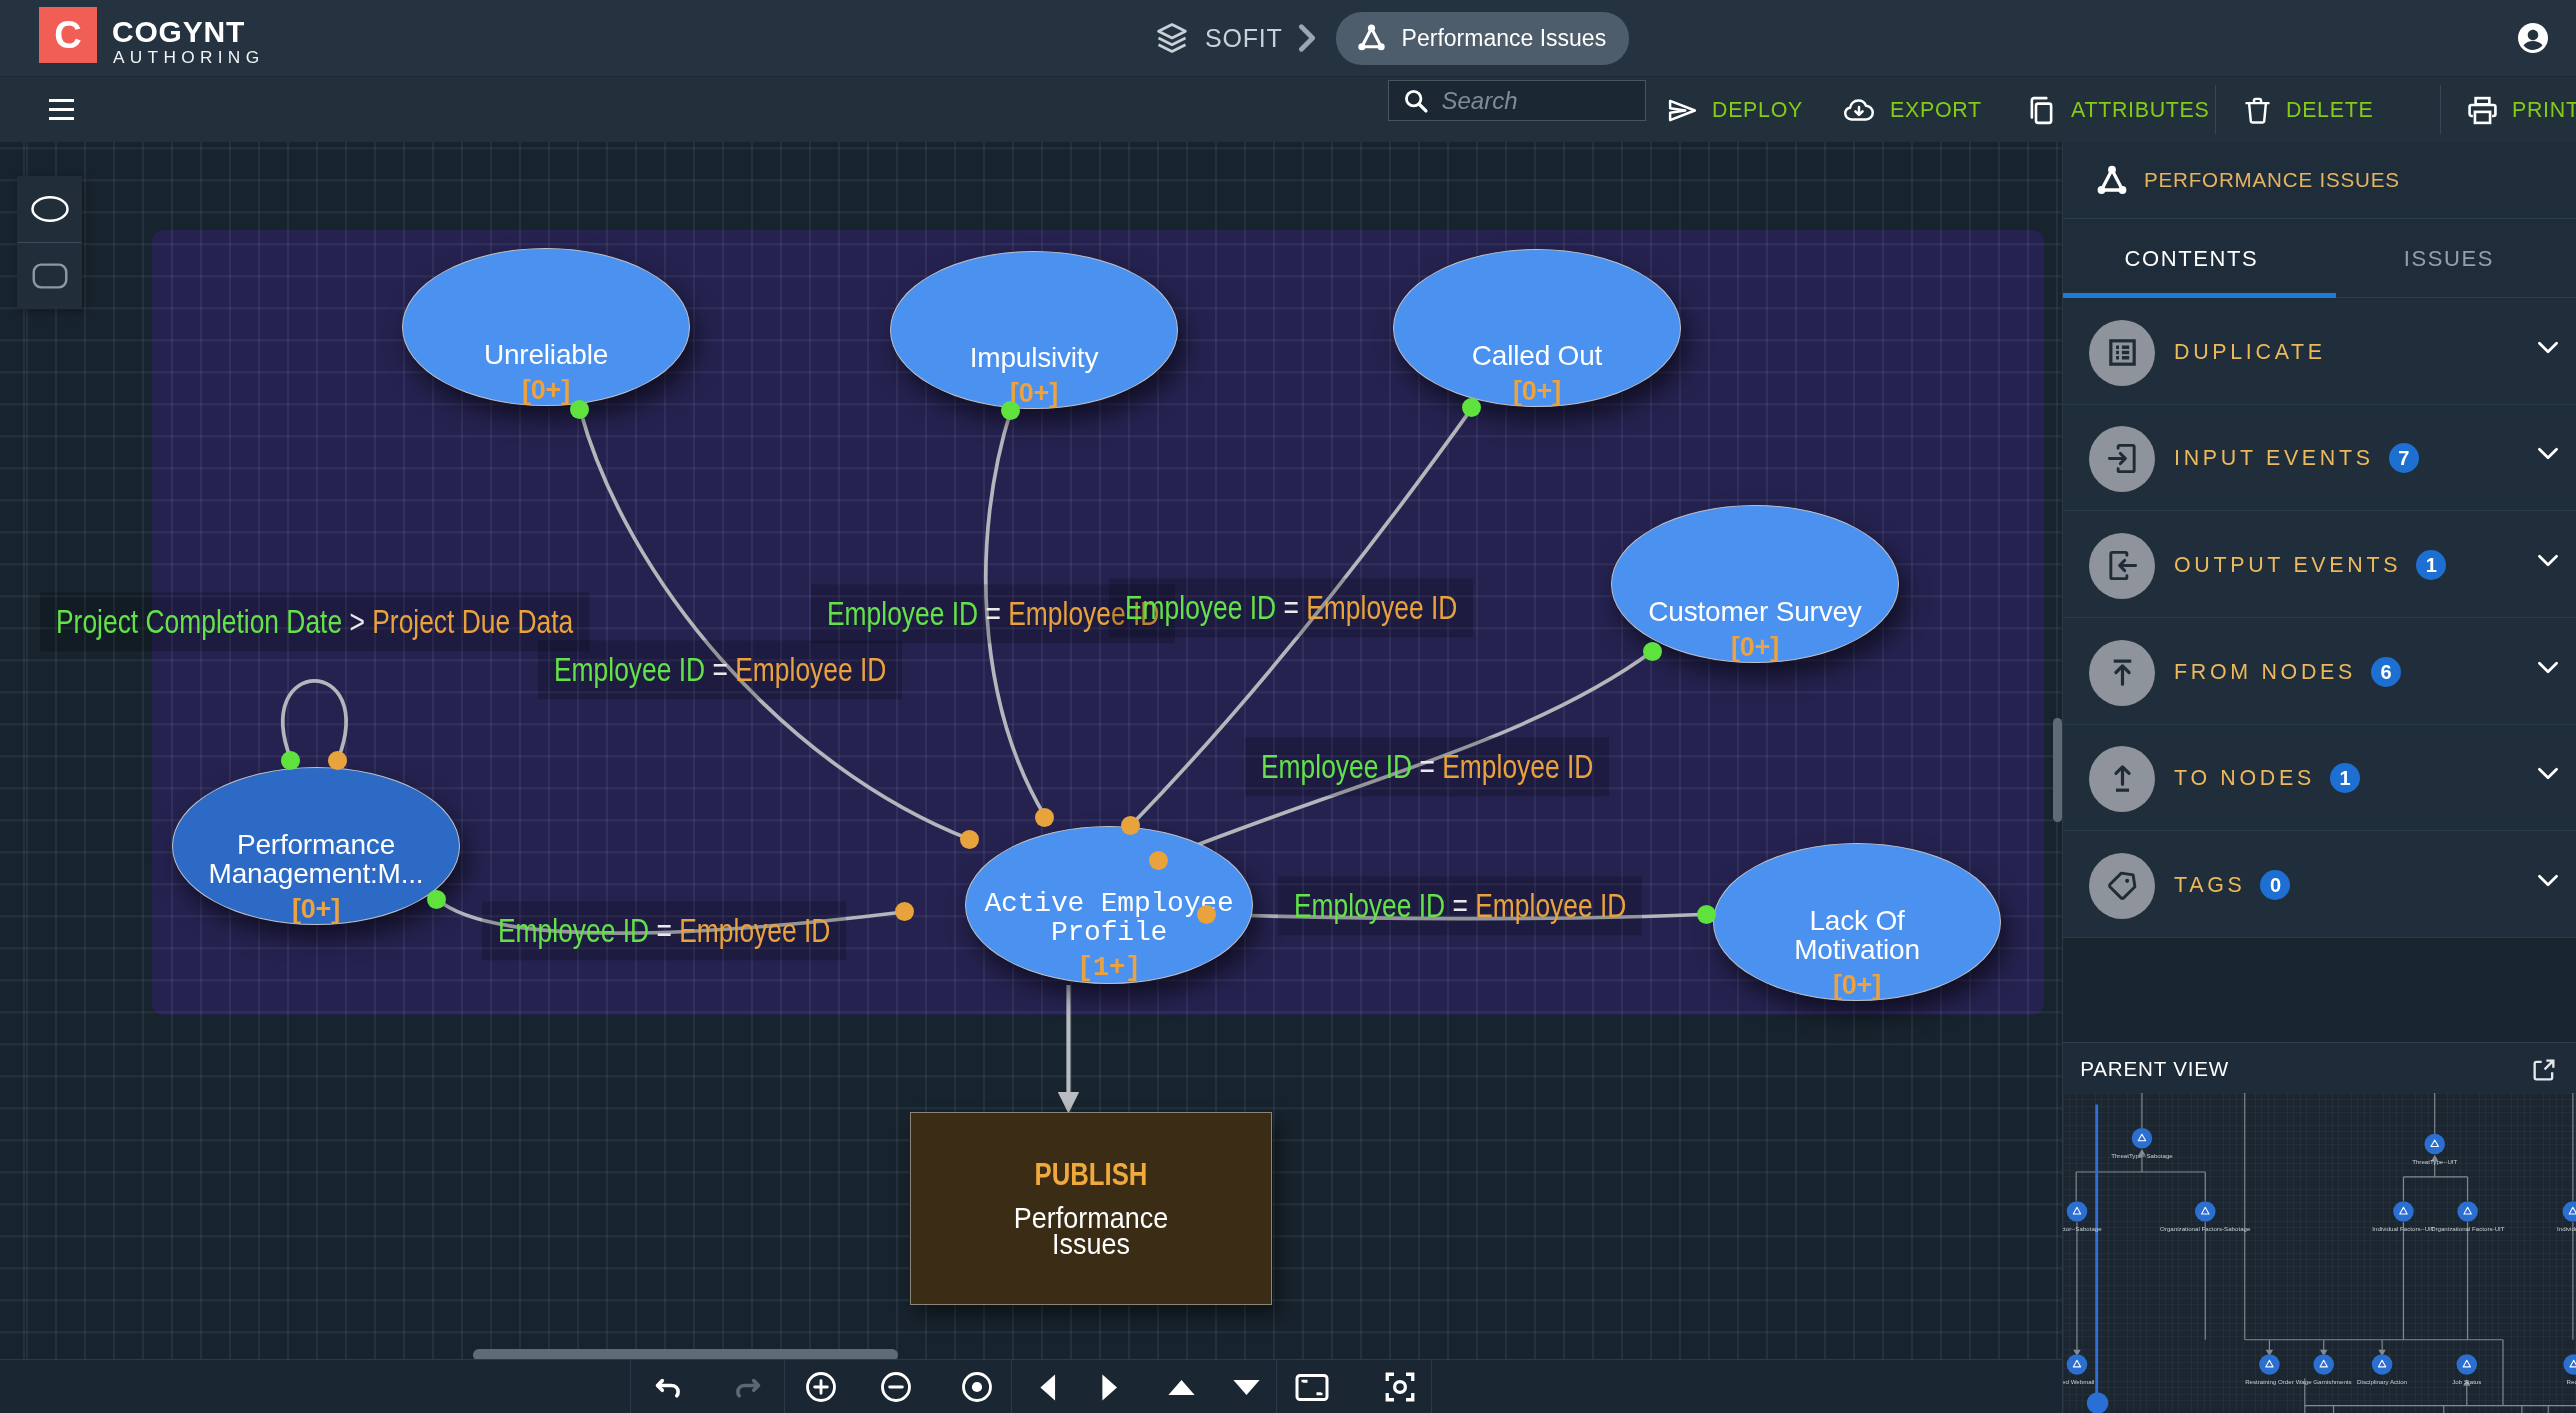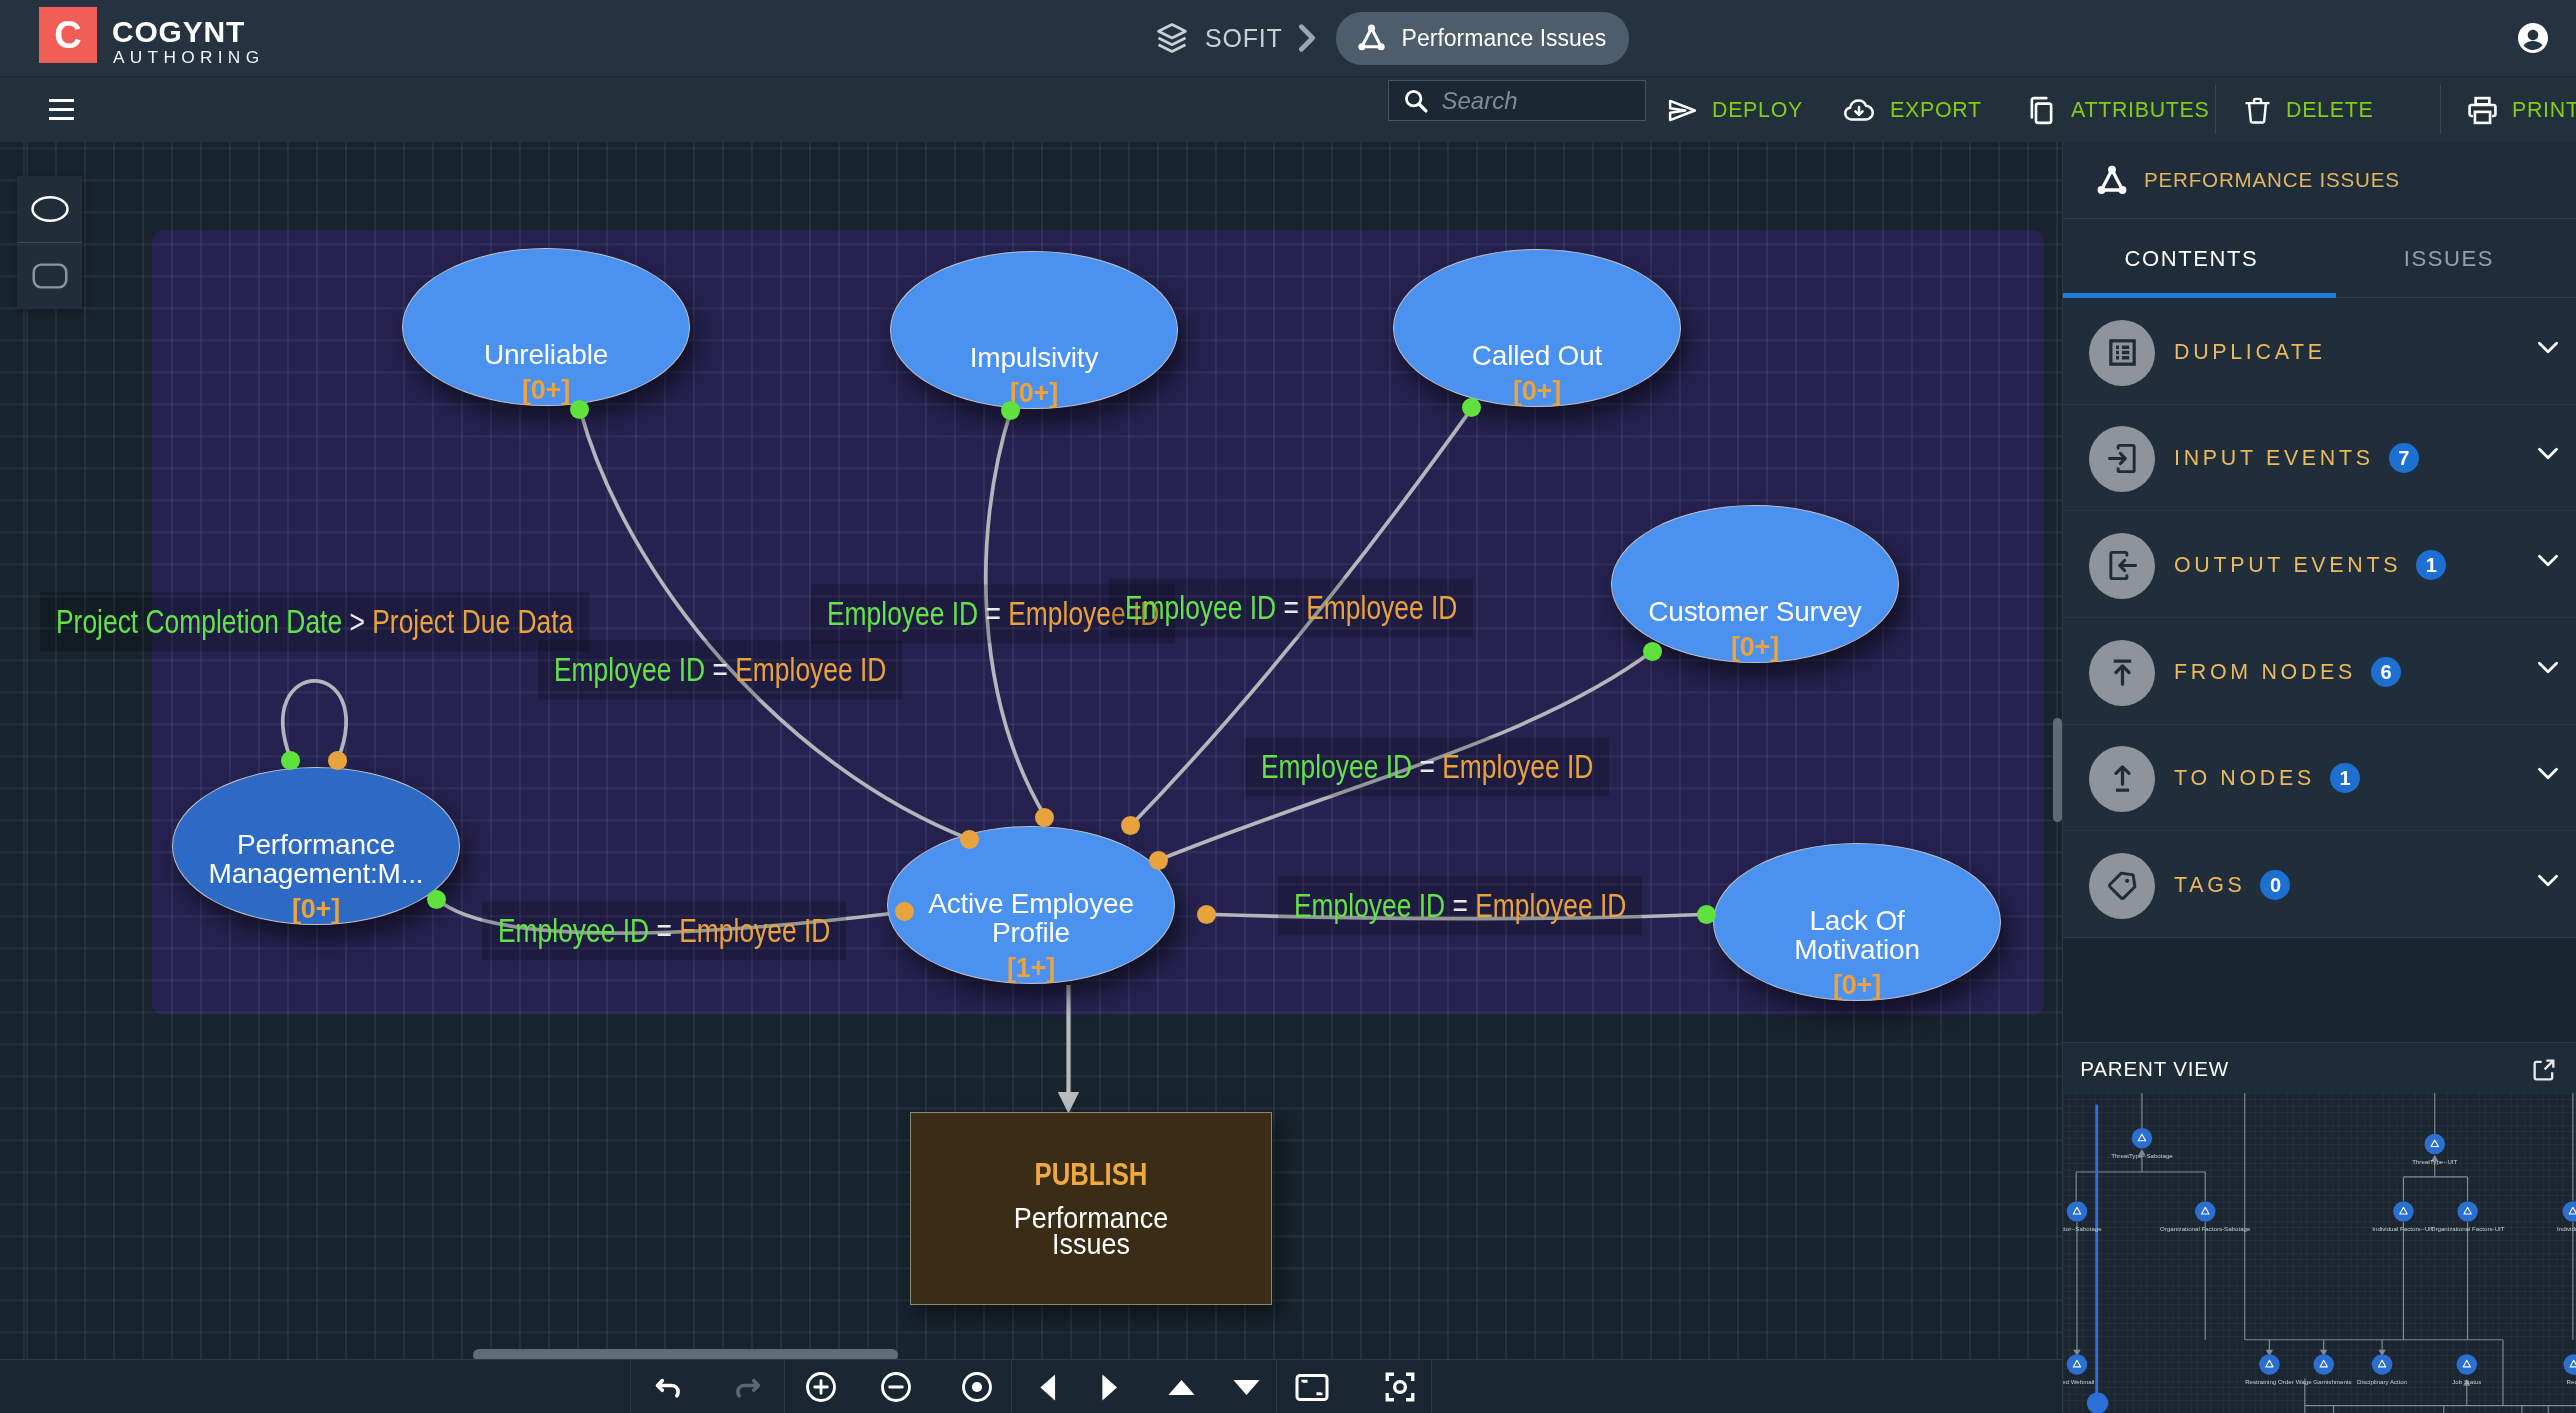--- a/index.html
+++ b/index.html
@@ -131,21 +131,21 @@
     <path d="M353,921 C305,795 459,795 411,921" stroke="#b3b7bb" stroke-width="4.5"></path>
     <path d="M1298,1196 L1298,1327" stroke="#b9bdc2" stroke-width="5"></path>
     <path d="M1298,1352 L1285,1326 L1311,1326 Z" fill="#b9bdc2" stroke="none"></path>
   </svg>
 
   <div class="node" style="left:402px; top:106px;">Unreliable<div class="code">[0+]</div></div>
   <div class="node" style="left:890px; top:109px;">Impulsivity<div class="code">[0+]</div></div>
   <div class="node" style="left:1393px; top:107px;">Called Out<div class="code">[0+]</div></div>
   <div class="node" style="left:1611px; top:363px;">Customer Survey<div class="code">[0+]</div></div>
   <div class="node dark" style="left:172px; top:625px;">Performance<br>Management:M...<div class="code">[0+]</div></div>
-  <div class="node" style="left:887px; top:684px;">Active Employee<br>Profile<div class="code">[1+]</div></div>
+  <div class="node" style="left:965px; top:684px;font-family:Liberation Mono, monospace;">Active Employee<br>Profile<div class="code">[1+]</div></div>
   <div class="node" style="left:1713px; top:701px;">Lack Of<br>Motivation<div class="code">[0+]</div></div>
 
   <div class="dot g" style="left:570px; top:258px;"></div>
   <div class="dot g" style="left:1001px; top:259px;"></div>
   <div class="dot g" style="left:1462px; top:256px;"></div>
   <div class="dot g" style="left:1643px; top:500px;"></div>
   <div class="dot g" style="left:281px; top:609px;"></div>
   <div class="dot o" style="left:328px; top:609px;"></div>
   <div class="dot g" style="left:427px; top:748px;"></div>
   <div class="dot g" style="left:1697px; top:763px;"></div>

